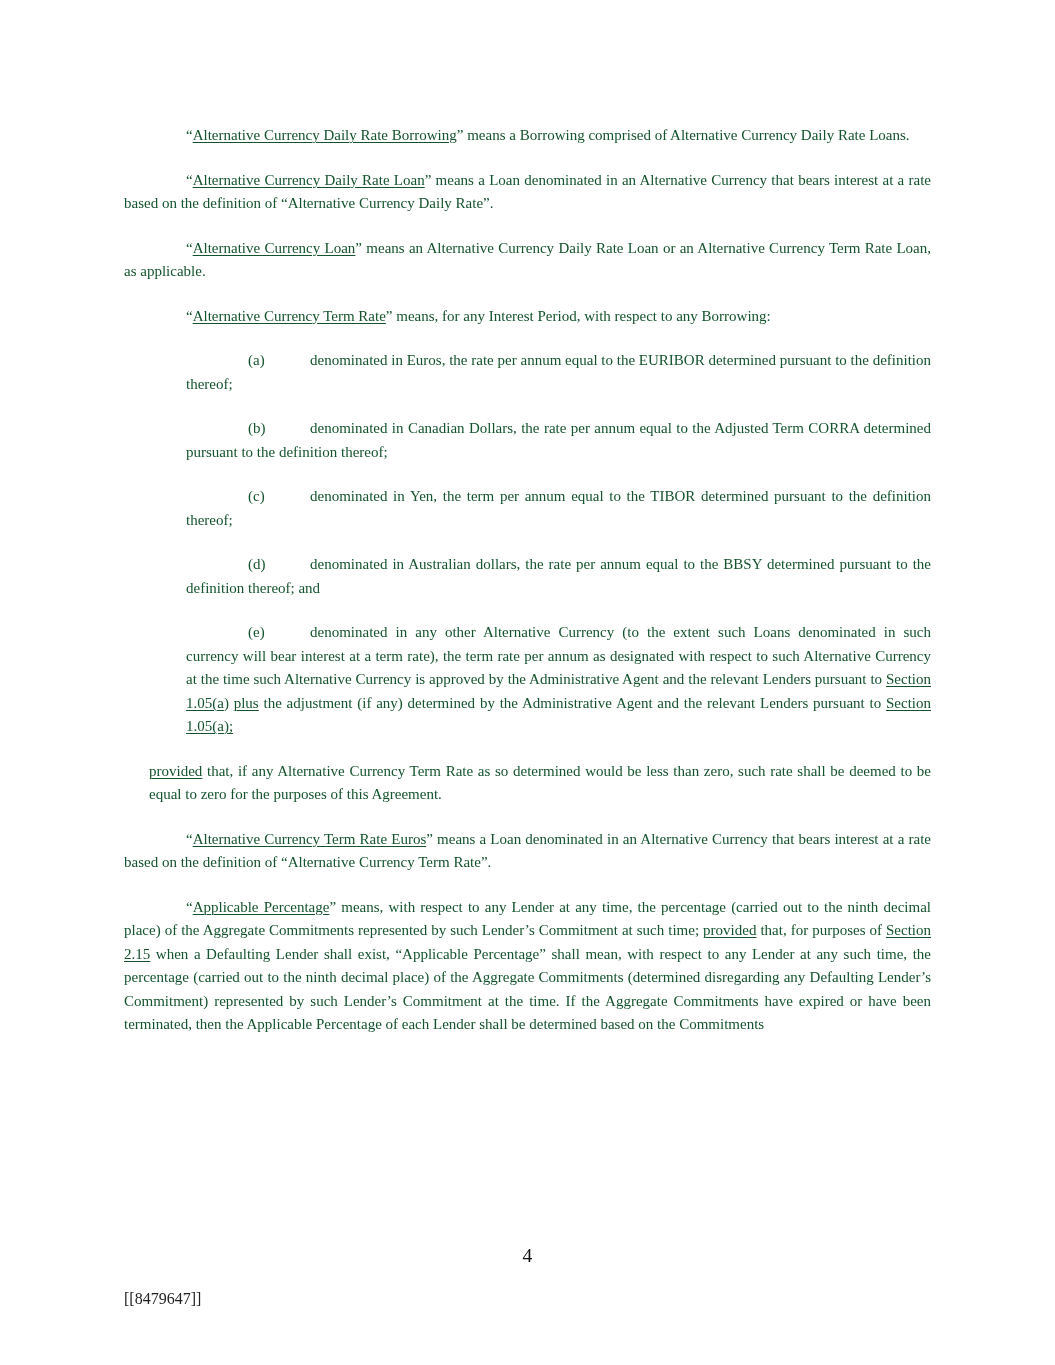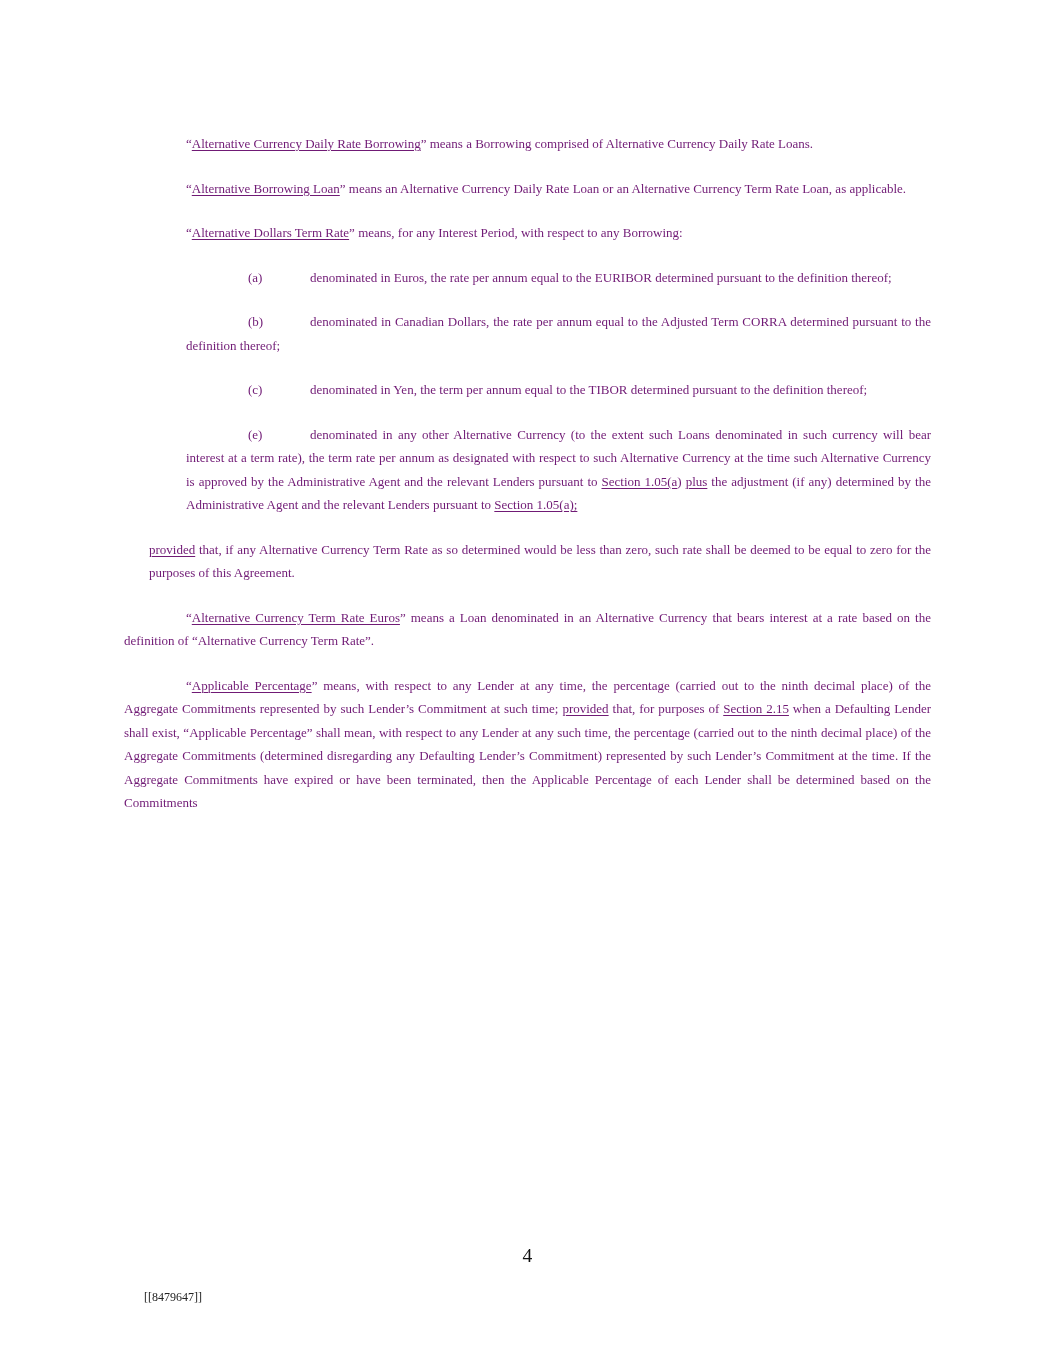--- a/index.html
+++ b/index.html
@@ -1,53 +1,55 @@
 <!DOCTYPE html>
 <html><head>
   <meta charset="utf-8">
   <style>
     html, body { margin: 0; padding: 0; background: #ffffff; }
     body { width: 1055px; height: 1365px; position: relative; overflow: hidden; }
     .page {
-      position: absolute; left: 124px; top: 132px; width: 807px;
+      position: absolute; left: 124px; top: 124px; width: 807px;
       font-family: "Liberation Serif", "DejaVu Serif", serif;
-      font-size: 13px; line-height: 23.5px; color: #701a75;
+      font-size: 15px; line-height: 23.5px; color: #14532d;
     }
     .para { text-align: justify; margin: 0 0 21px 0; text-indent: 62px; }
     .para.noindent { text-indent: 0; margin-left: 25px; }
     .sub { margin: 0 0 21px 62px; text-align: justify; text-indent: 62px; }
     .sub .label { display: inline-block; width: 62px; text-indent: 0; }
     .u { text-decoration: underline; text-underline-offset: 2px; text-decoration-thickness: 1px; }
     .pagenum {
       position: absolute; left: 0; width: 1055px; top: 1245px; text-align: center;
       font-family: "Liberation Serif", "DejaVu Serif", serif; font-size: 19.6px; color: #111;
     }
     .docid {
       position: absolute; left: 124px; top: 1290px;
-      font-family: "Liberation Serif", "DejaVu Serif", serif; font-size: 12px; color: #222; margin-left: 20px;
+      font-family: "Liberation Serif", "DejaVu Serif", serif; font-size: 16px; color: #222;
     }
   </style>
 </head>
 <body>
 
 <div class="page">
 
   <p class="para"><span>“</span><span class="u">Alternative Currency Daily Rate Borrowing</span><span>” means a Borrowing comprised of Alternative Currency Daily Rate Loans.</span></p>
 
+  <p class="para"><span>“</span><span class="u">Alternative Currency Daily Rate Loan</span><span>” means a Loan denominated in an Alternative Currency that bears interest at a rate based on the definition of “Alternative Currency Daily Rate”.</span></p>
 
-  <p class="para"><span>“</span><span class="u">Alternative Borrowing Loan</span><span>” means an Alternative Currency Daily Rate Loan or an Alternative Currency Term Rate Loan, as applicable.</span></p>
+  <p class="para"><span>“</span><span class="u">Alternative Currency Loan</span><span>” means an Alternative Currency Daily Rate Loan or an Alternative Currency Term Rate Loan, as applicable.</span></p>
 
-  <p class="para"><span>“</span><span class="u">Alternative Dollars Term Rate</span><span>” means, for any Interest Period, with respect to any Borrowing:</span></p>
+  <p class="para"><span>“</span><span class="u">Alternative Currency Term Rate</span><span>” means, for any Interest Period, with respect to any Borrowing:</span></p>
 
   <p class="sub"><span class="label">(a)</span><span>denominated in Euros, the rate per annum equal to the EURIBOR determined pursuant to the definition thereof;</span></p>
 
   <p class="sub"><span class="label">(b)</span><span>denominated in Canadian Dollars, the rate per annum equal to the Adjusted Term CORRA determined pursuant to the definition thereof;</span></p>
 
   <p class="sub"><span class="label">(c)</span><span>denominated in Yen, the term per annum equal to the TIBOR determined pursuant to the definition thereof;</span></p>
 
+  <p class="sub"><span class="label">(d)</span><span>denominated in Australian dollars, the rate per annum equal to the BBSY determined pursuant to the definition thereof; and</span></p>
 
   <p class="sub"><span class="label">(e)</span><span>denominated in any other Alternative Currency (to the extent such Loans denominated in such currency will bear interest at a term rate), the term rate per annum as designated with respect to such Alternative Currency at the time such Alternative Currency is approved by the Administrative Agent and the relevant Lenders pursuant to </span><span class="u">Section 1.05(a</span><span>) </span><span class="u">plus</span><span> the adjustment (if any) determined by the Administrative Agent and the relevant Lenders pursuant to </span><span class="u">Section 1.05(a);</span></p>
 
   <p class="para noindent"><span class="u">provided</span><span> that, if any Alternative Currency Term Rate as so determined would be less than zero, such rate shall be deemed to be equal to zero for the purposes of this Agreement.</span></p>
 
 
   <p class="para"><span>“</span><span class="u">Alternative Currency Term Rate Euros</span><span>” means a Loan denominated in an Alternative Currency that bears interest at a rate based on the definition of “Alternative Currency Term Rate”.</span></p>
 
   <p class="para"><span>“</span><span class="u">Applicable Percentage</span><span>” means, with respect to any Lender at any time, the percentage (carried out to the ninth decimal place) of the Aggregate Commitments represented by such Lender’s Commitment at such time; </span><span class="u">provided</span><span> that, for purposes of </span><span class="u">Section 2.15</span><span> when a Defaulting Lender shall exist, “Applicable Percentage” shall mean, with respect to any Lender at any such time, the percentage (carried out to the ninth decimal place) of the Aggregate Commitments (determined disregarding any Defaulting Lender’s Commitment) represented by such Lender’s Commitment at the time.  If the Aggregate Commitments have expired or have been terminated, then the Applicable Percentage of each Lender shall be determined based on the Commitments</span></p>
 

